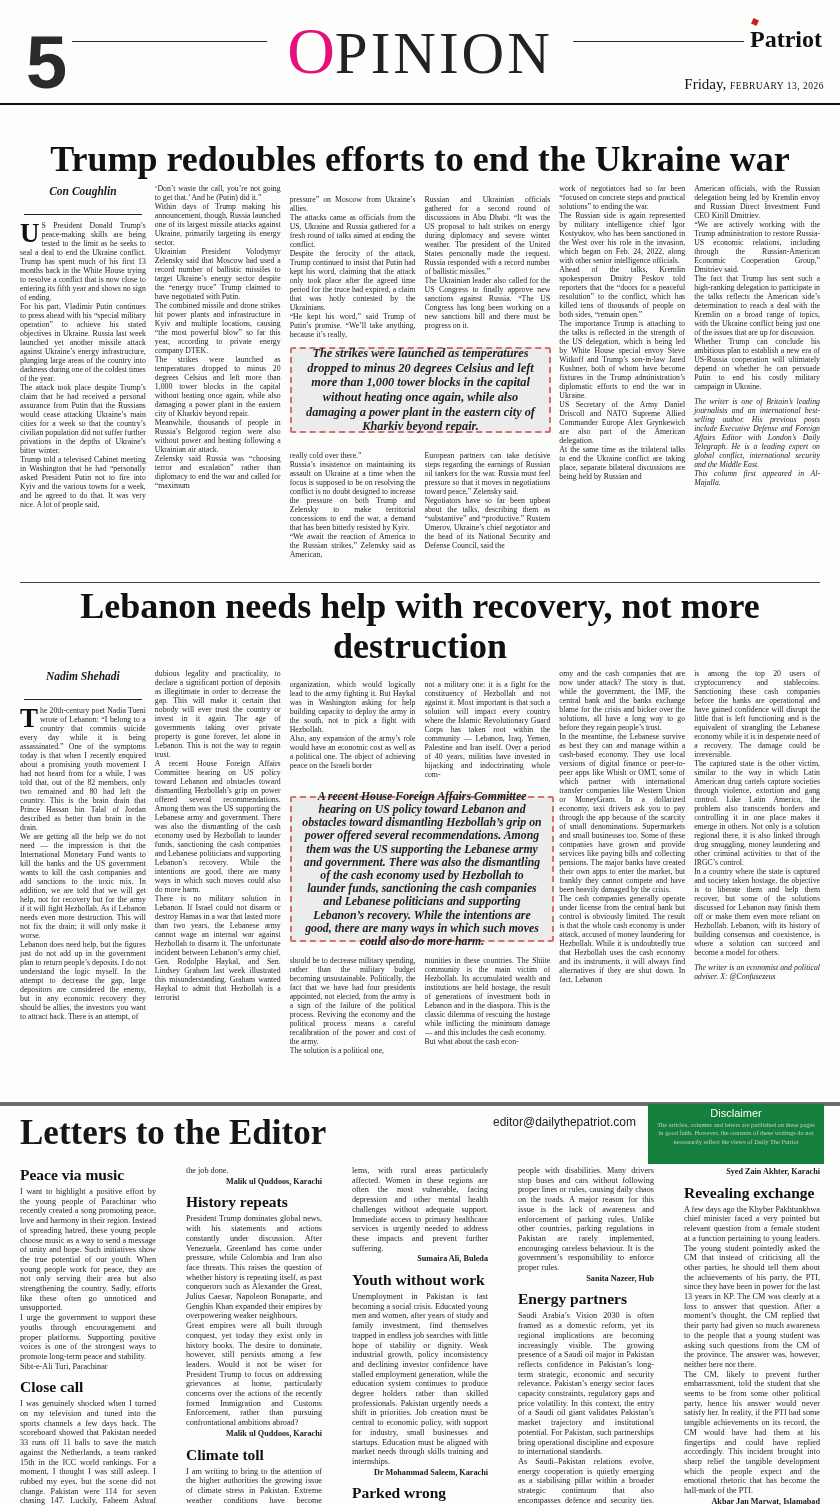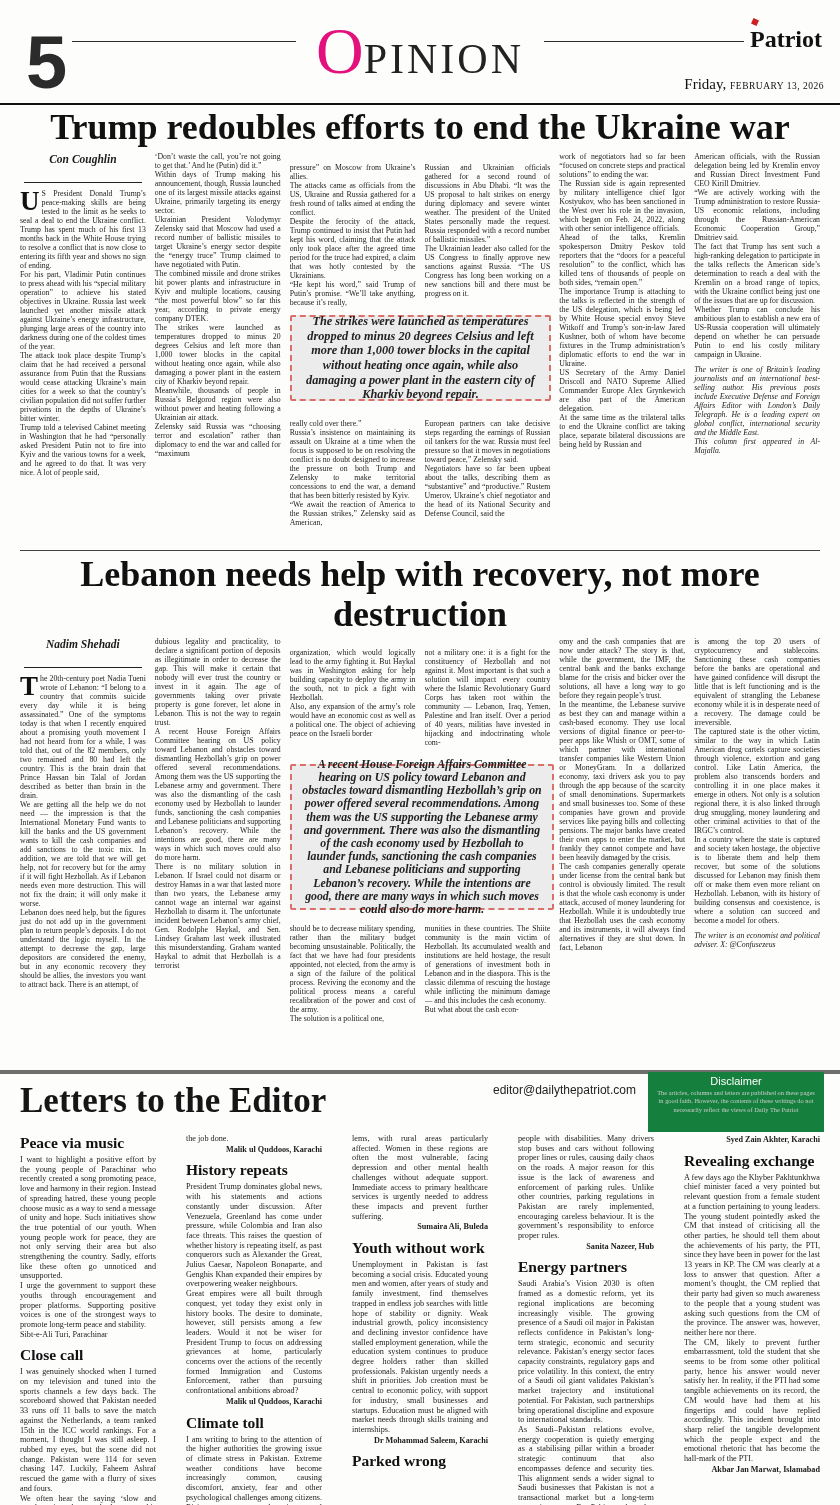--- a/index.html
+++ b/index.html
@@ -6,30 +6,30 @@
   .page{width:840px;height:1505px;background:#fdfdfc;margin:0 auto;position:relative;
         font-family:"Liberation Serif",serif;color:#1a1a1a;overflow:hidden;}
   
   .header{position:relative;height:103px;border-bottom:2px solid #111;}
   .pagenum{position:absolute;left:26px;top:26px;font-family:"Liberation Sans",sans-serif;
            font-weight:bold;font-size:74px;line-height:1;color:#2b2b2b;}
   .header-rule{position:absolute;top:41px;left:72px;right:14px;border-top:1.5px solid #2a2a2a;}
   .opinion{position:absolute;top:18px;left:50%;transform:translateX(-50%);background:#fdfdfc;
            padding:0 20px;display:flex;align-items:baseline;white-space:nowrap;}
   .opinion .o{color:#e3117c;font-size:66px;line-height:1;font-family:"Liberation Serif",serif;}
-  .opinion .rest{font-size:42px;line-height:1;letter-spacing:3px;color:#222;font-family:Liberation Serif, serif;}
+  .opinion .rest{font-size:59px;line-height:1;letter-spacing:3px;color:#222;font-family:Liberation Serif, serif;}
   .masthead{position:absolute;right:12px;top:26px;background:#fdfdfc;padding:0 6px;
             font-size:24px;font-weight:bold;color:#111;}
   .mast-mark{position:absolute;top:-7px;left:8px;width:6px;height:6px;background:#cf2020;
              transform:rotate(25deg);}
   .dateline{position:absolute;right:16px;top:76px;font-size:15px;color:#111;white-space:nowrap;}
   .dateline .caps{font-size:9.5px;letter-spacing:.5px;}
   
   .headline{ text-align:center;font-weight:bold;color:#111;padding:0 14px;}
-  .h1a{font-size:36px;line-height:44px;padding-top:0;}
+  .h1a{font-size:36px;line-height:44px;padding-top:24px;margin-top:8px;}
   .h2a{font-size:36px;line-height:40px;padding-top:3px;}
   .sep{border-top:1px solid #444;margin:4px 20px 0 20px;}
   .cols6{position:relative;display:grid;grid-template-columns:repeat(6,1fr);column-gap:9px;
          padding:3px 20px 0 20px;overflow:hidden;text-align:justify;
          font-size:7.8px;line-height:9px;color:#1c1c1c;}
   .cols6.a1{height:394px;}
   .cols6.a2{height:433px;}
   .pre{white-space:pre-line;}
   .byline{font-weight:bold;font-style:italic;text-align:center;font-size:11.5px;line-height:13px;
           border-bottom:1.5px solid #222;margin:1px 4px 6px 4px;padding-bottom:16px;}

